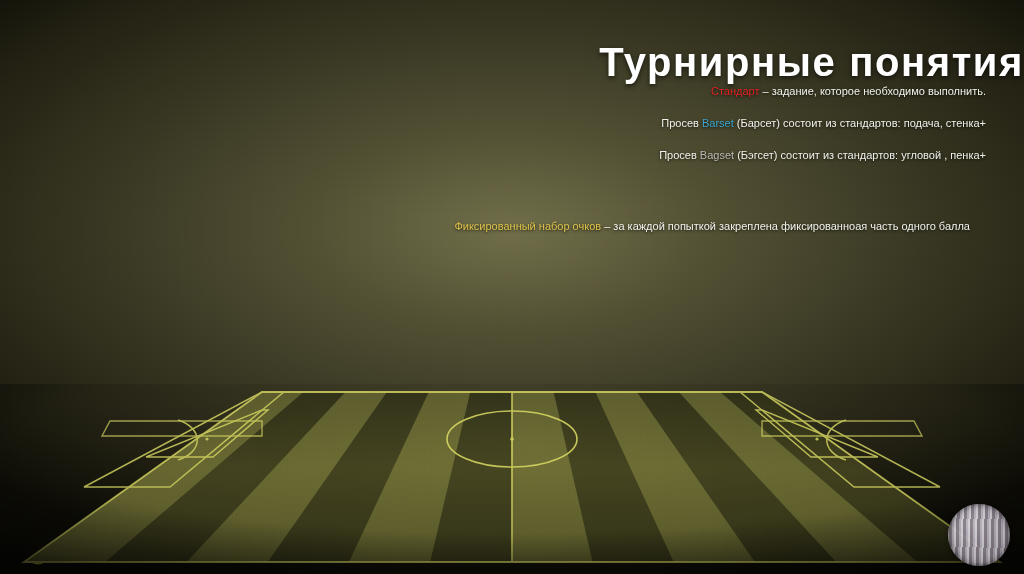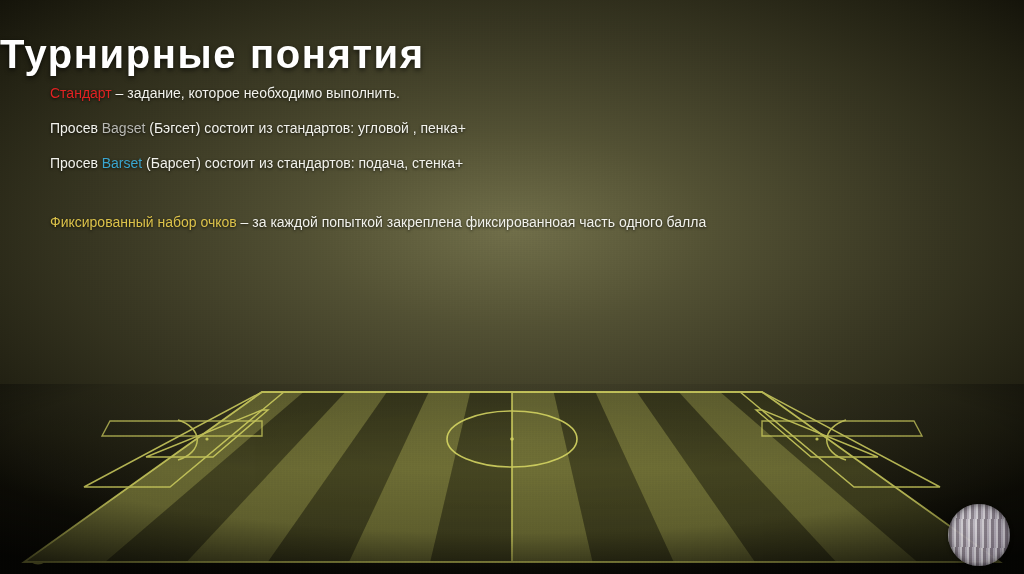--- a/index.html
+++ b/index.html
@@ -48,51 +48,52 @@
     bottom: 0;
     height: 190px;
     z-index: 1;
     overflow: hidden;
   }
   #field-svg { display: block; width: 1024px; height: 190px; }
 
   
   #title {
     position: absolute;
-    top: 6px;
+    top: 14px;
     left: 0;
     width: 100%;
-    text-align: left;
+    text-align: right;
     z-index: 4;
     color: #ffffff;
     font-size: 40px;
     font-weight: bold;
     letter-spacing: 1.6px;
     text-shadow: 0 2px 5px rgba(0,0,0,0.65);
     line-height: 1.05;
   }
 
   
   #body-text {
     position: absolute;
     top: 86px;
-    left: 50px;
+    left: 56px;
     width: 930px;
     z-index: 5;
     color: #f2f2ec;
-    font-size: 14px;
+    font-size: 11px;
     line-height: 1.0;
     text-shadow: 0 1px 3px rgba(0,0,0,0.75);
+    text-align: right;
   }
   .tline {
     margin: 0 0 21px 0;
     white-space: nowrap;
   }
   .para {
-    margin: 0;
+    margin: 16px;
     line-height: 1.45;
     white-space: normal;
   }
   #gap-a { height: 21px; }
   #gap-b { height: 16px; }
 
   .kw { font-weight: normal; }
   .kw-red    { color: #e22222; }
   .kw-orange { color: #c9893f; }
   .kw-cyan   { color: #3aa6cf; }
@@ -205,25 +206,25 @@
   <h1 id="title">Турнирные понятия</h1>
 
   <div id="body-text">
 
     <p class="tline">
       <span class="kw kw-red">Стандарт</span><span> – задание, которое необходимо выполнить.</span>
     </p>
 
 
     <p class="tline">
+      <span>Просев </span><span class="kw kw-cyan">Barset</span><span> (Барсет) состоит из стандартов: подача, стенка+</span>
+    </p>
+
+    <p class="tline">
       <span>Просев </span><span class="kw kw-gray">Bagset</span><span> (Бэгсет) состоит из стандартов: угловой , пенка+</span>
-    </p>
-
-    <p class="tline">
-      <span>Просев </span><span class="kw kw-cyan">Barset</span><span> (Барсет) состоит из стандартов: подача, стенка+</span>
     </p>
 
     <div id="gap-a"></div>
 
     <p class="para">
       <span class="kw kw-gold">Фиксированный набор очков</span><span> – за каждой попыткой закреплена фиксированноая часть одного балла</span>
     </p>
 
     <div id="gap-b"></div>
 

